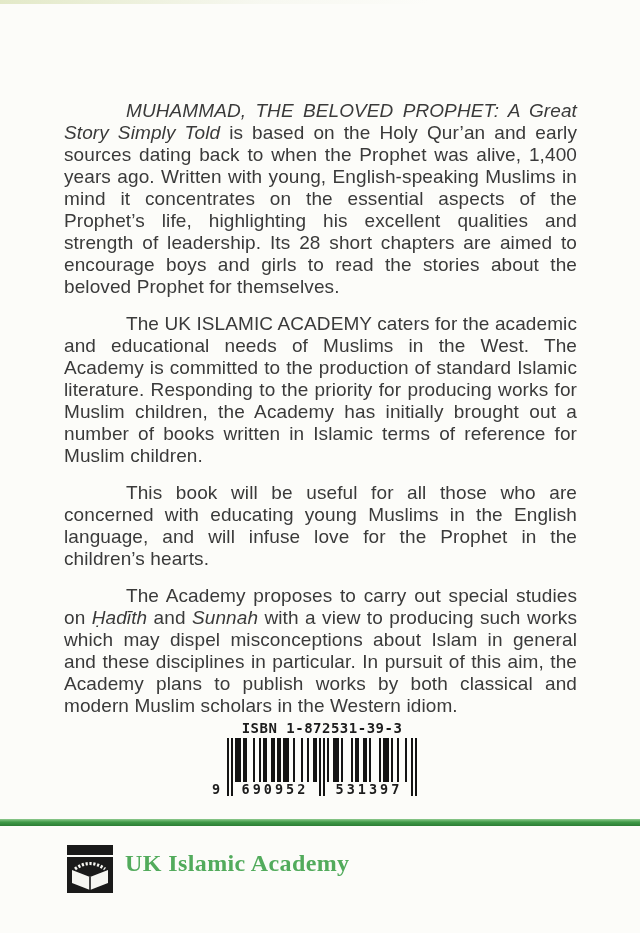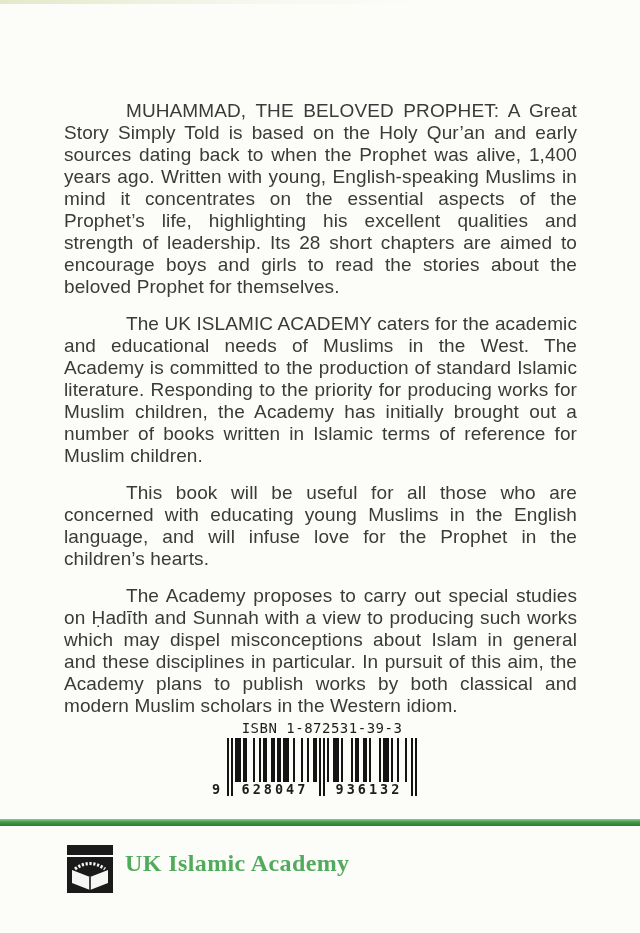--- a/index.html
+++ b/index.html
@@ -13,26 +13,26 @@
     background:linear-gradient(90deg,rgba(196,210,140,.45),rgba(222,228,200,.18) 60%,rgba(255,255,255,0));
   }
   .body-text{
     position:absolute;left:64px;top:100px;width:513px;color:#3a3a3a;
   }
   .body-text p{
     margin:0 0 15px 0;font-size:19px;line-height:22px;
     text-align:justify;text-indent:62px;letter-spacing:.1px;
   }
   .body-text p:last-child{margin-bottom:4px}
-  span.italic{}
+  span.italic{font-style:italic}
   span.normal{font-style:normal}
 
   .barcode-block{position:absolute;left:227px;top:720px;width:190px}
   .isbn-label{
-    font-family:"DejaVu Sans Mono",monospace;font-weight:normal;font-size:14px;
+    font-family:"DejaVu Sans Mono",monospace;font-weight:bold;font-size:14px;
     letter-spacing:.5px;color:#1d1d1d;text-align:center;white-space:nowrap;
   }
   .ean{position:relative;margin-top:2px;width:190px;height:58px}
   .ean svg{display:block}
   .ean .digits{
     position:absolute;top:44px;height:14px;line-height:15px;
     background:var(--bg,#fcfcf9);
     font-family:"DejaVu Sans Mono",monospace;font-weight:bold;font-size:13.5px;
     color:#1d1d1d;text-align:center;letter-spacing:3px;
   }
@@ -105,22 +105,22 @@
         <rect x="142" y="0" width="2" height="46" fill="#141414"></rect>
         <rect x="152" y="0" width="2" height="46" fill="#141414"></rect>
         <rect x="156" y="0" width="6" height="46" fill="#141414"></rect>
         <rect x="164" y="0" width="2" height="46" fill="#141414"></rect>
         <rect x="170" y="0" width="2" height="46" fill="#141414"></rect>
         <rect x="178" y="0" width="2" height="46" fill="#141414"></rect>
         <rect x="184" y="0" width="2" height="58" fill="#141414"></rect>
         <rect x="188" y="0" width="2" height="58" fill="#141414"></rect>
       </svg>
     <div class="lead">9</div>
-    <div class="digits g1">628047</div>
-    <div class="digits g2">936132</div>
+    <div class="digits g1">690952</div>
+    <div class="digits g2">531397</div>
   </div>
 </div>
 
 <div class="green-rule"></div>
 
 <div class="footer">
   <div class="logo">
     <svg width="46" height="48" viewBox="0 0 46 48">
       <rect x="0" y="0" width="46" height="10" fill="#1a1a1a"></rect>
       <rect x="0" y="12" width="46" height="36" fill="#1a1a1a"></rect>

